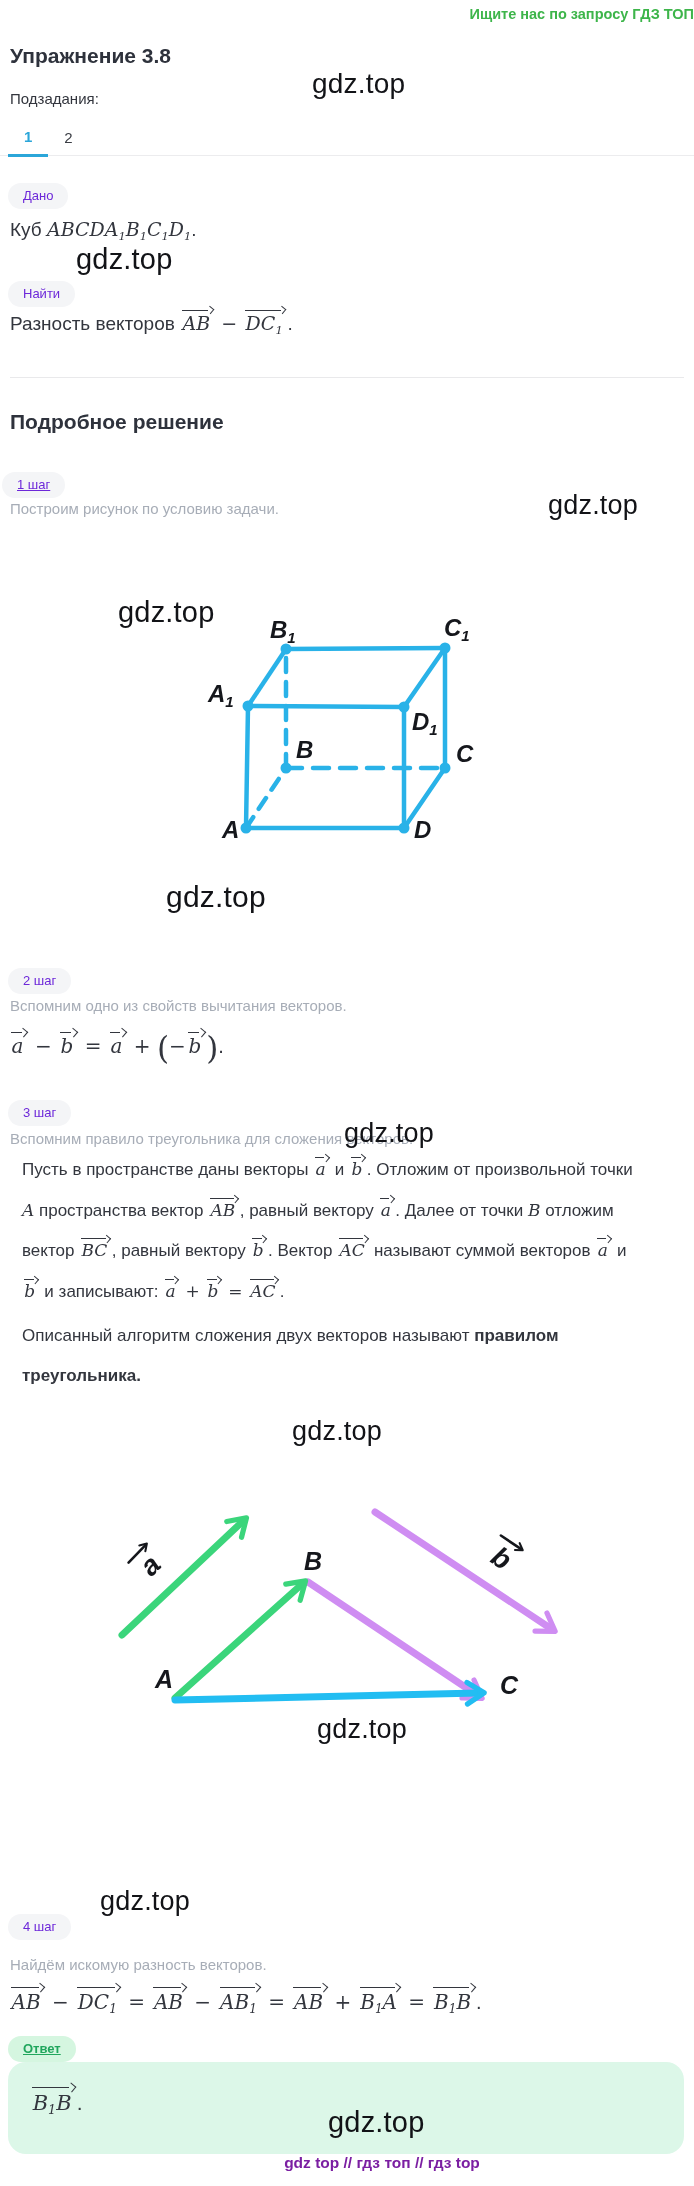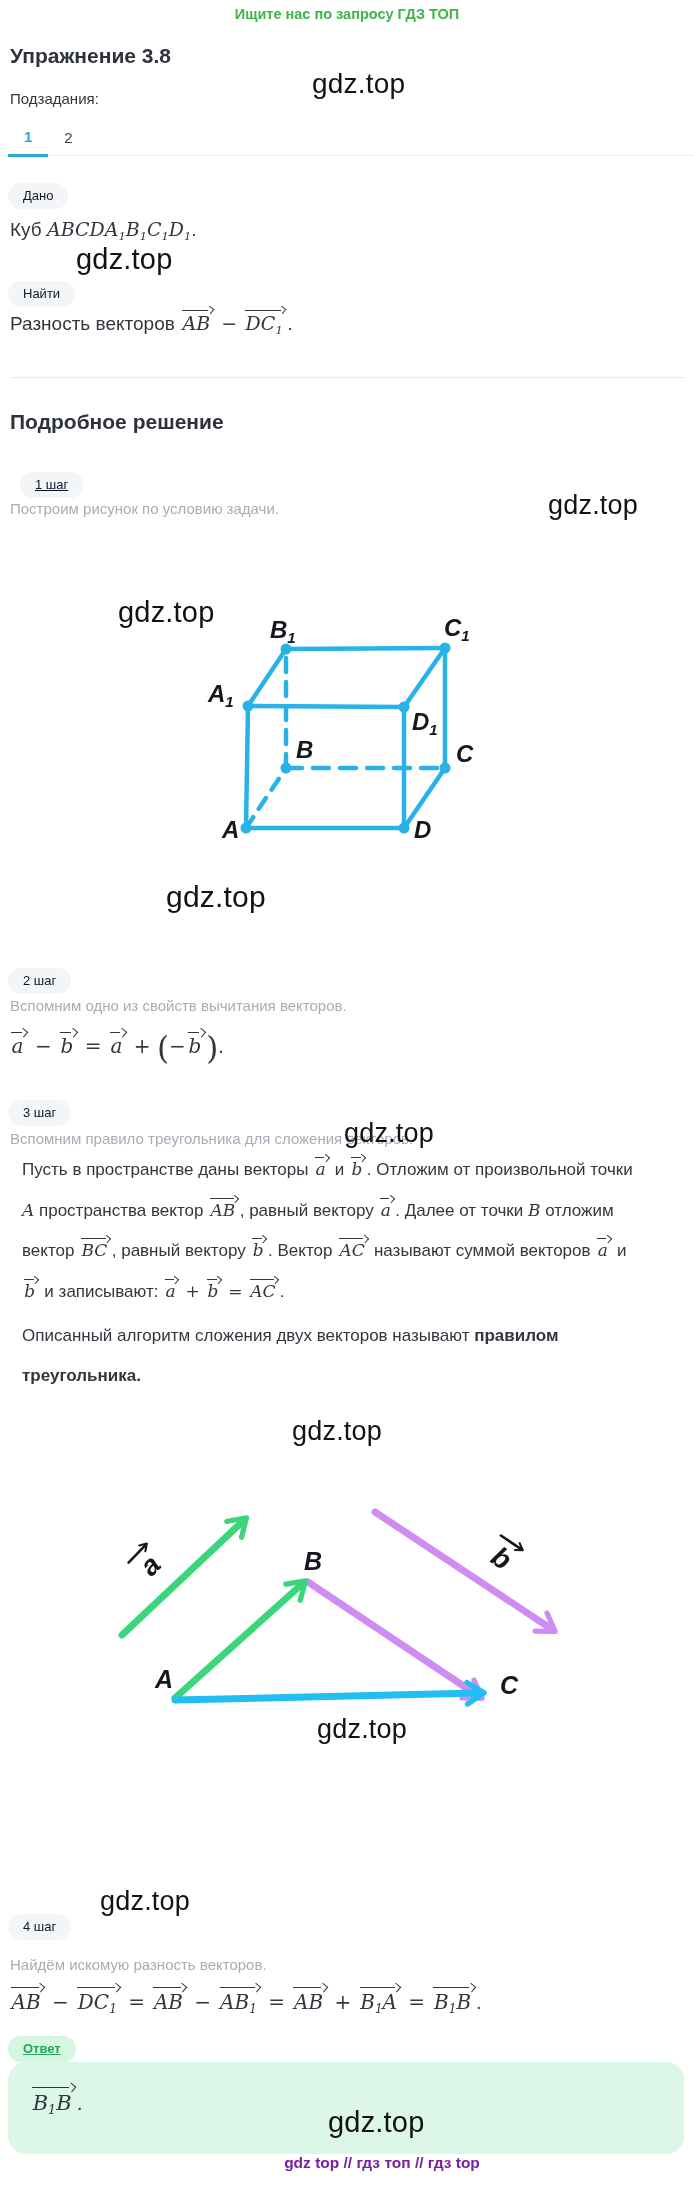--- a/index.html
+++ b/index.html
@@ -1,30 +1,30 @@
 <!DOCTYPE html>
 <html><head>
 <meta charset="utf-8">
 <style>
   html,body{margin:0;padding:0;background:#ffffff;}
   .page{position:relative;width:694px;height:2186px;margin:0 auto;background:#fff;
         font-family:"Liberation Sans",sans-serif;color:#33363e;overflow:hidden;}
   .abs{position:absolute;}
 
-  .promo{width:100%;text-align:center;font-size:14.5px;font-weight:600;color:#3db54a;}
+  .promo{width:100%;text-align:right;font-size:14.5px;font-weight:600;color:#3db54a;}
   .wm{font-family:"Liberation Sans",sans-serif;color:#121317;font-weight:500;letter-spacing:0.2px;white-space:nowrap;}
 
   h1,h2{margin:0;font-size:21px;font-weight:800;color:#2e323c;font-family:"Liberation Sans",sans-serif;}
   .subtasks-label{font-size:15px;color:#33363e;}
 
   .tabs{display:flex;align-items:flex-end;width:694px;border-bottom:1px solid #ececee;}
   .tab{padding:4px 16px 9px;font-size:15px;color:#3a3d44;cursor:pointer;}
   .tab.active{color:#2ba6d9;border-bottom:3px solid #2ba6d9;margin-bottom:-2px;font-weight:600;}
 
-  .badge{display:inline-block;background:#f4f5f7;color:#0f172a;font-size:13px;
+  .badge{display:inline-block;background:#f4f5f7;color:#6d28d9;font-size:13px;
          padding:5px 15px;border-radius:15px;line-height:1.2;}
   .badge.green{background:#d5f6e0;color:#21a65d;font-weight:600;}
   .graynote{font-size:15px;color:#a7adb7;}
   .divider{width:674px;border-top:1px solid #e9e9eb;height:0;}
 
   .mathline{font-size:20px;line-height:1.7;}
   .para{font-size:17px;line-height:40px;width:625px;margin-left:12px;}
   .mi{font-family:"DejaVu Serif",serif;font-style:italic;}
   .mop{font-family:"DejaVu Serif",serif;}
   .par{font-family:"DejaVu Serif",serif;font-size:1.55em;vertical-align:-0.18em;font-weight:400;}
@@ -63,21 +63,21 @@
   <div class="abs mathline" style="left:10px;top:213px;font-size:19px;">Куб <span class="mi"><span>ABCD</span><span>A</span><sub>1</sub><span>B</span><sub>1</sub><span>C</span><sub>1</sub><span>D</span><sub>1</sub></span>.</div>
   <div class="abs wm" style="left:76px;top:243px;font-size:29px;">gdz.top</div>
 
   <span class="abs badge" style="left:8px;top:281px;">Найти</span>
   <div class="abs mathline" style="left:10px;top:305px;font-size:19px;">Разность векторов <span class="vec"><span>AB</span></span><span class="mop"> − </span><span class="vec"><span>DC</span><sub>1</sub></span>.</div>
 
   <div class="abs divider" style="left:10px;top:377px;"></div>
 
   <h2 class="abs" style="left:10px;top:410px;">Подробное решение</h2>
 
-  <span class="abs badge" style="left:20px;top:472px;text-decoration:underline;">1 шаг</span>
+  <span class="abs badge" style="left:2px;top:472px;text-decoration:underline;">1 шаг</span>
   <div class="abs graynote" style="left:10px;top:500px;">Построим рисунок по условию задачи.</div>
   <div class="abs wm" style="left:548px;top:490px;font-size:27px;">gdz.top</div>
 
   <div class="abs wm" style="left:118px;top:596px;font-size:29px;">gdz.top</div>
   <svg class="abs" style="left:140px;top:616px;" width="375" height="252" viewBox="0 0 375 252">
     <g fill="none" stroke-linecap="round" stroke-width="4.5" stroke="#29b2e8">
 
       <line x1="146" y1="152" x2="146" y2="33" stroke-dasharray="14 10"></line>
       <line x1="106" y1="212" x2="146" y2="152" stroke-dasharray="13 10"></line>
       <line x1="146" y1="152" x2="305" y2="152" stroke-dasharray="16 11"></line>

